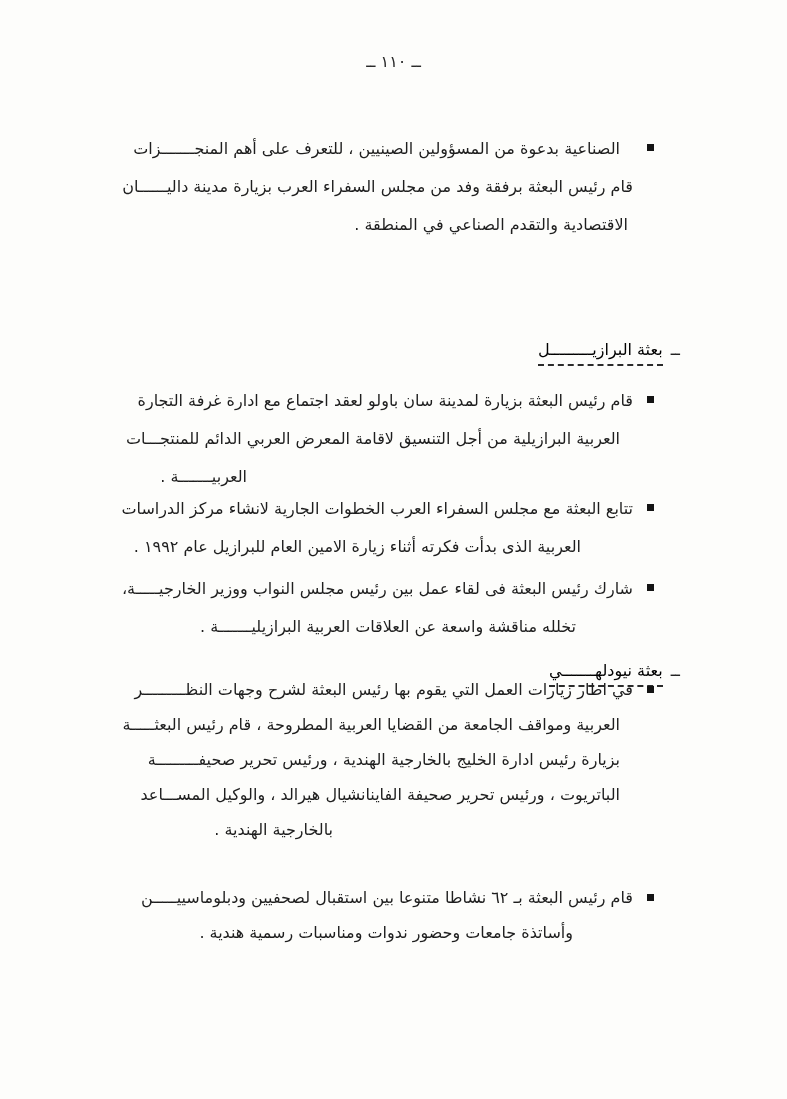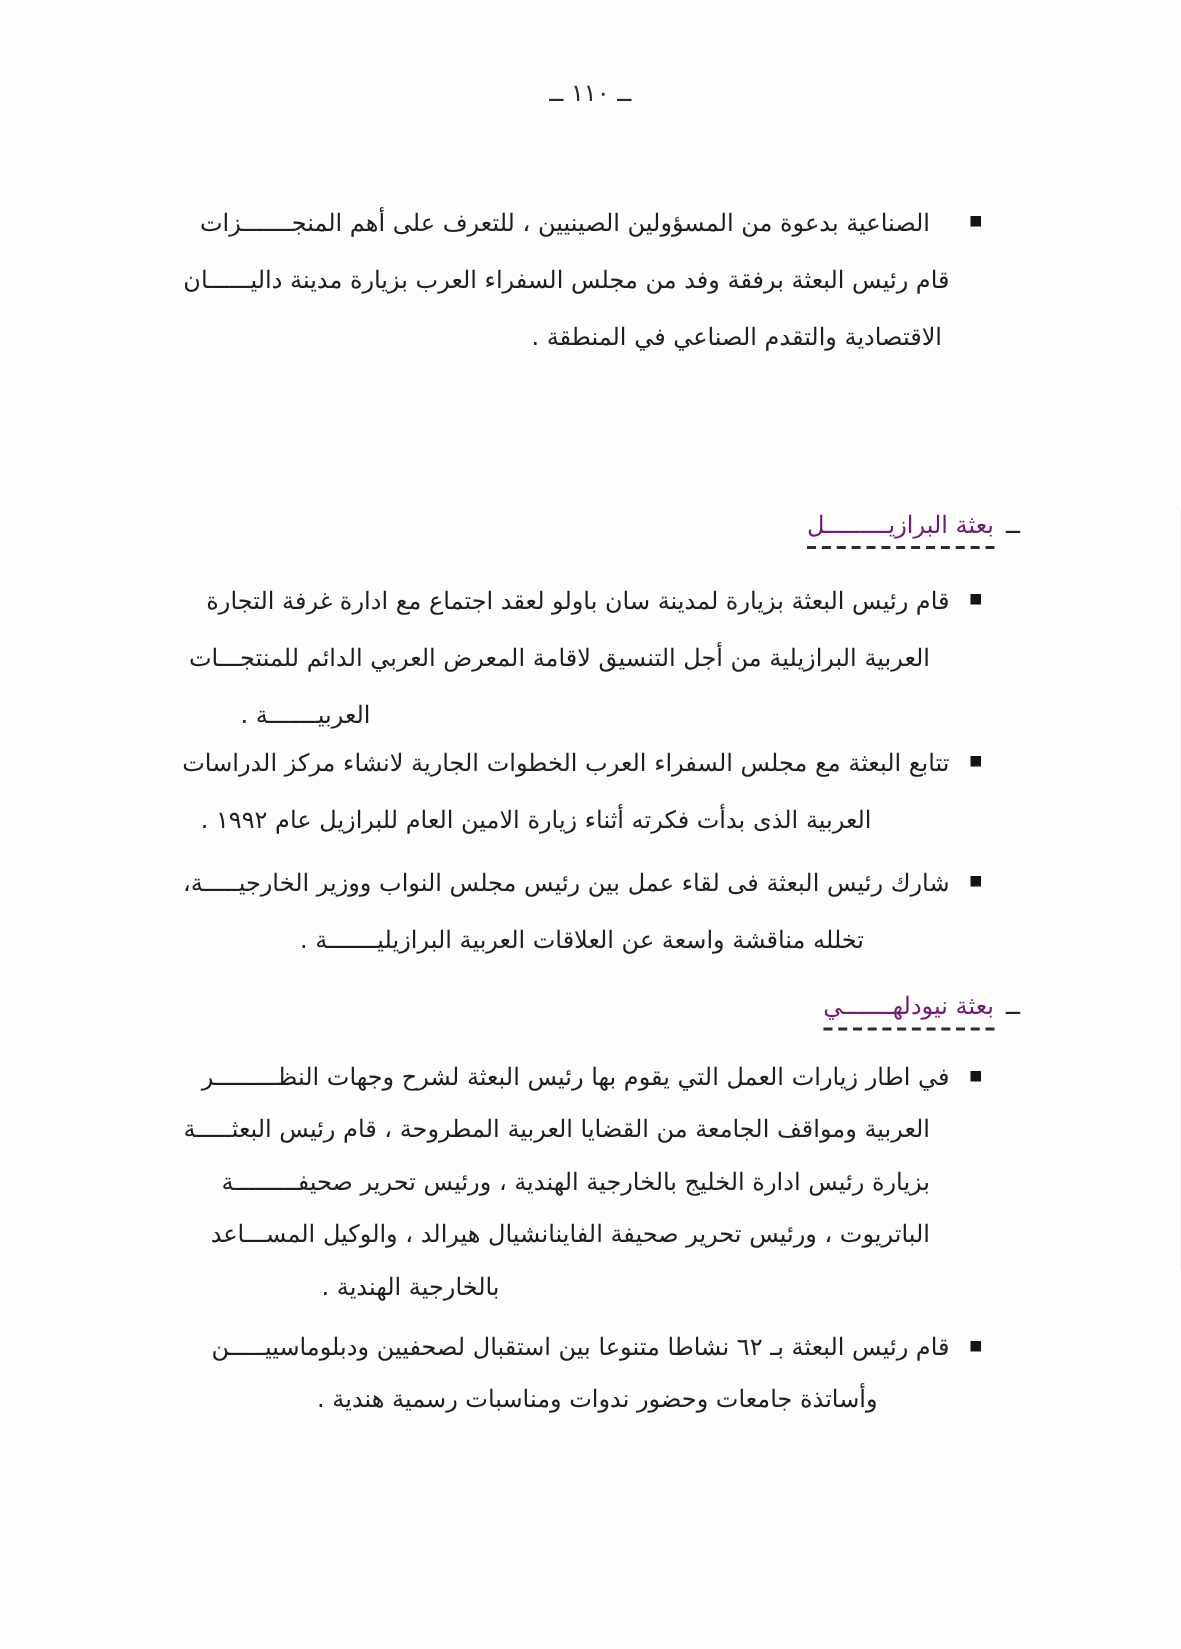--- a/index.html
+++ b/index.html
@@ -58,31 +58,31 @@
   }
   .heading .dash {
     display: inline-block;
     margin-left: 8px;
     color: #222;
   }
   .heading .heading-text {
     display: inline-block;
     padding-bottom: 5px;
     border-bottom: 2px dashed #2b2b2b;
-    color: #701a75;
+    color: #000000;
   }
   
   .p1 { top: 130px; }
   .p2 { top: 247px; }
   .h1 { top: 340px; }
   .p3 { top: 382px; }
   .p4 { top: 490px; }
   .p5 { top: 570px; }
   .h2 { top: 661px; text-align: right; }
-  .p6 { top: 700px; }
+  .p6 { top: 672px; }
   .p7 { top: 880px; }
 </style>
 </head>
 <body>
 
 <div class="page">
 
   <div class="page-number">ــ ١١٠ ــ</div>
 
   <div class="para p1">
@@ -125,16 +125,16 @@
     <div class="line">في اطار زيارات العمل التي يقوم بها رئيس البعثة لشرح وجهات النظـــــــــر</div>
     <div class="line" style="margin-right:13px">العربية ومواقف الجامعة من القضايا العربية المطروحة ، قام رئيس البعثـــــة</div>
     <div class="line" style="margin-right:13px">بزيارة رئيس ادارة الخليج بالخارجية الهندية ، ورئيس تحرير صحيفـــــــــة</div>
     <div class="line" style="margin-right:13px">الباتريوت ، ورئيس تحرير صحيفة الفاينانشيال هيرالد ، والوكيل المســـاعد</div>
     <div class="line" style="margin-right:300px">بالخارجية الهندية .</div>
   </div>
 
   <div class="para tight p7">
     <span class="bullet"></span>
     <div class="line">قام رئيس البعثة بـ ٦٢ نشاطا متنوعا بين استقبال لصحفيين ودبلوماسييـــــن</div>
-    <div class="line" style="margin-right:48px">وأساتذة جامعات وحضور ندوات ومناسبات رسمية هندية .</div>
+    <div class="line" style="margin-right:60px">وأساتذة جامعات وحضور ندوات ومناسبات رسمية هندية .</div>
   </div>
 
 </div>
 
 </body></html>

